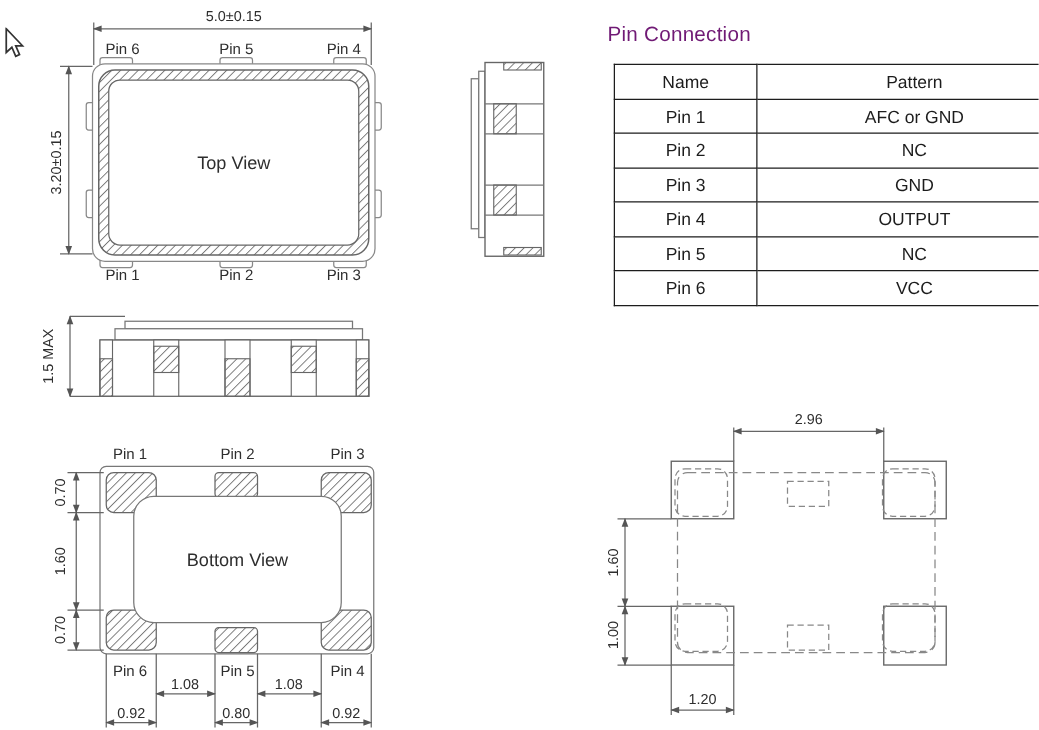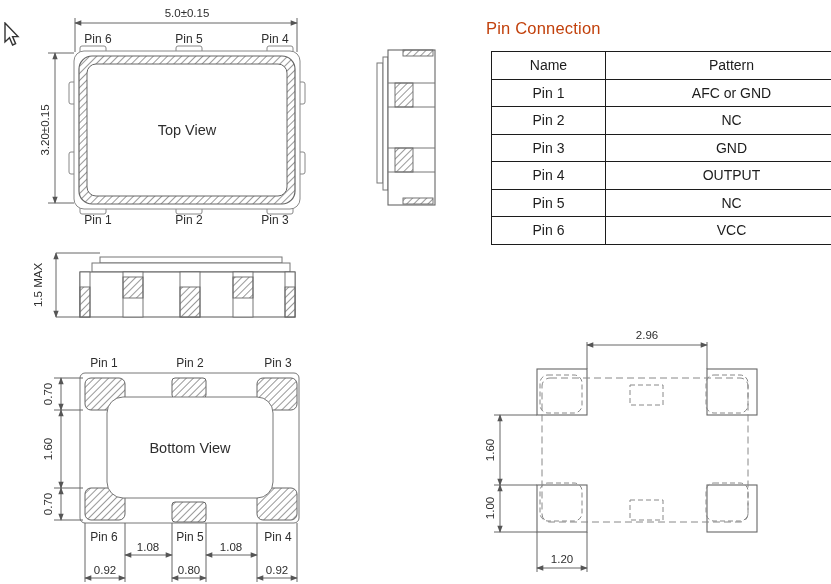--- a/index.html
+++ b/index.html
@@ -3,21 +3,21 @@
 <meta charset="utf-8">
 <style>
   html,body{margin:0;padding:0;background:#fff;}
   #canvas{position:relative;width:831px;height:584px;background:#ffffff;overflow:hidden;
           font-family:"Liberation Sans",sans-serif;}
   .abs{position:absolute;}
   svg text{font-family:"Liberation Sans",sans-serif;fill:#2e2e2e;}
   .dimtxt{font-size:11.5px;}
   .pintxt{font-size:12px;}
   .viewtxt{font-size:14.5px;}
-  .sect-title{position:absolute;font-size:16.5px;color:#c2410c;letter-spacing:0.2px;}
+  .sect-title{position:absolute;font-size:16.5px;color:#701a75;letter-spacing:0.2px;}
   table.pins{position:absolute;left:491px;top:51px;width:367px;border-collapse:collapse;
              table-layout:fixed;background:#fff;}
   table.pins th,table.pins td{border:1.4px solid #1c1c1c;text-align:center;
              font-size:14px;color:#1c1c1c;height:26.5px;padding:0;}
   table.pins col.c1{width:114px;}
   table.pins th{font-weight:normal;}
 </style>
 </head>
 <body>
 <div id="canvas">

